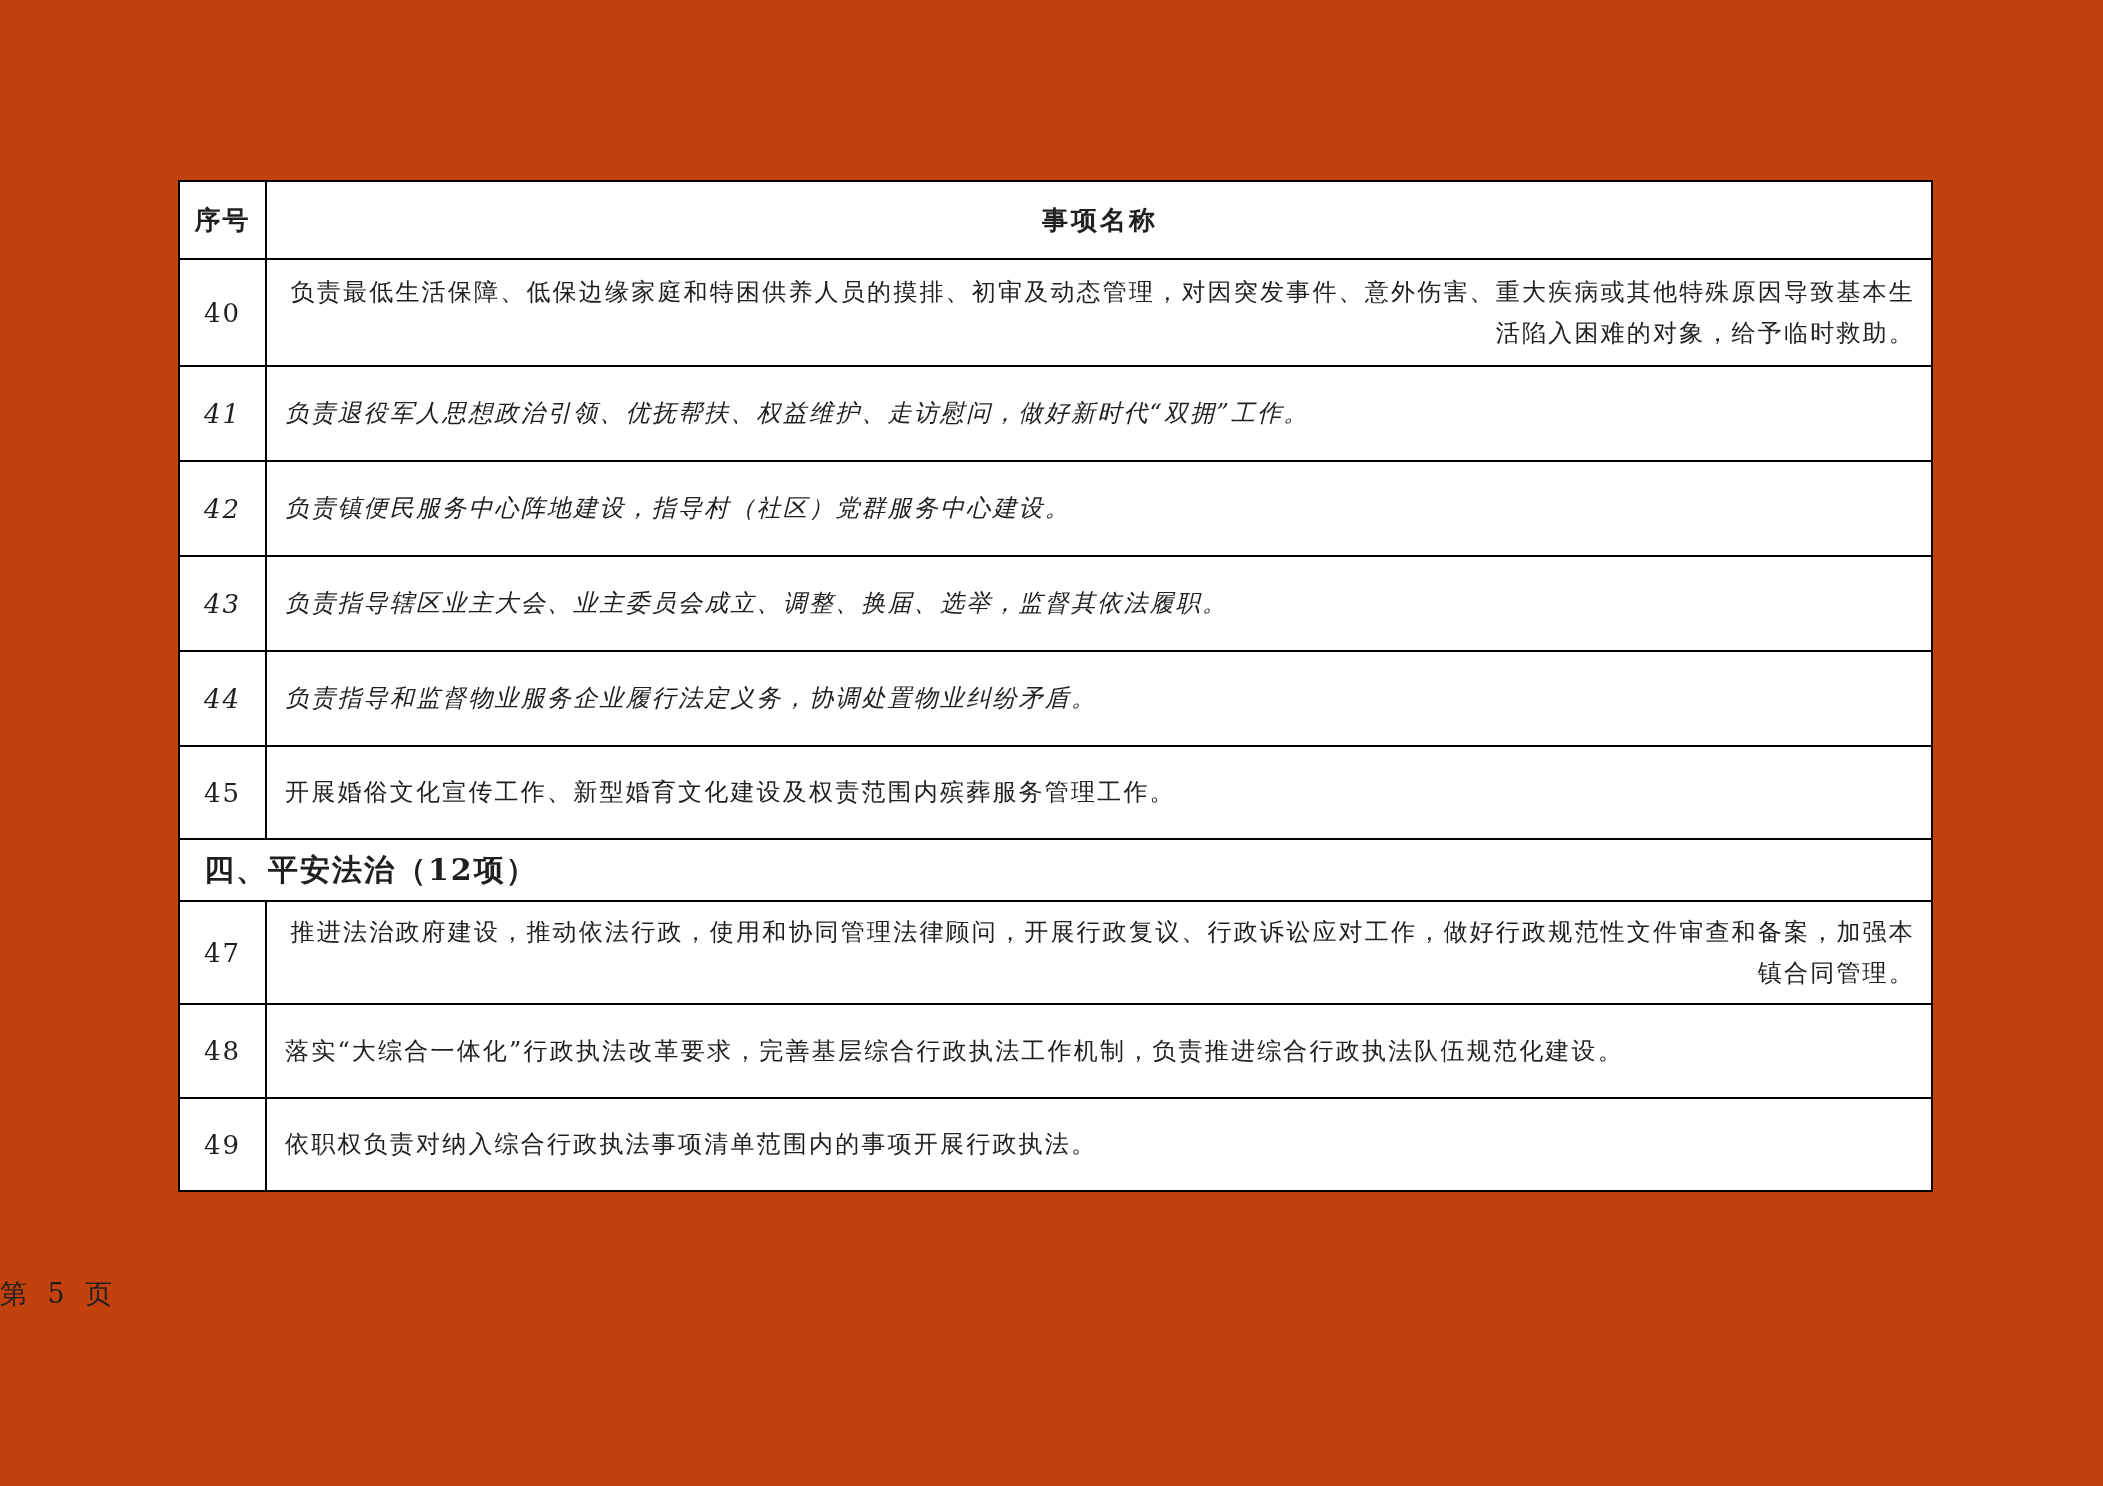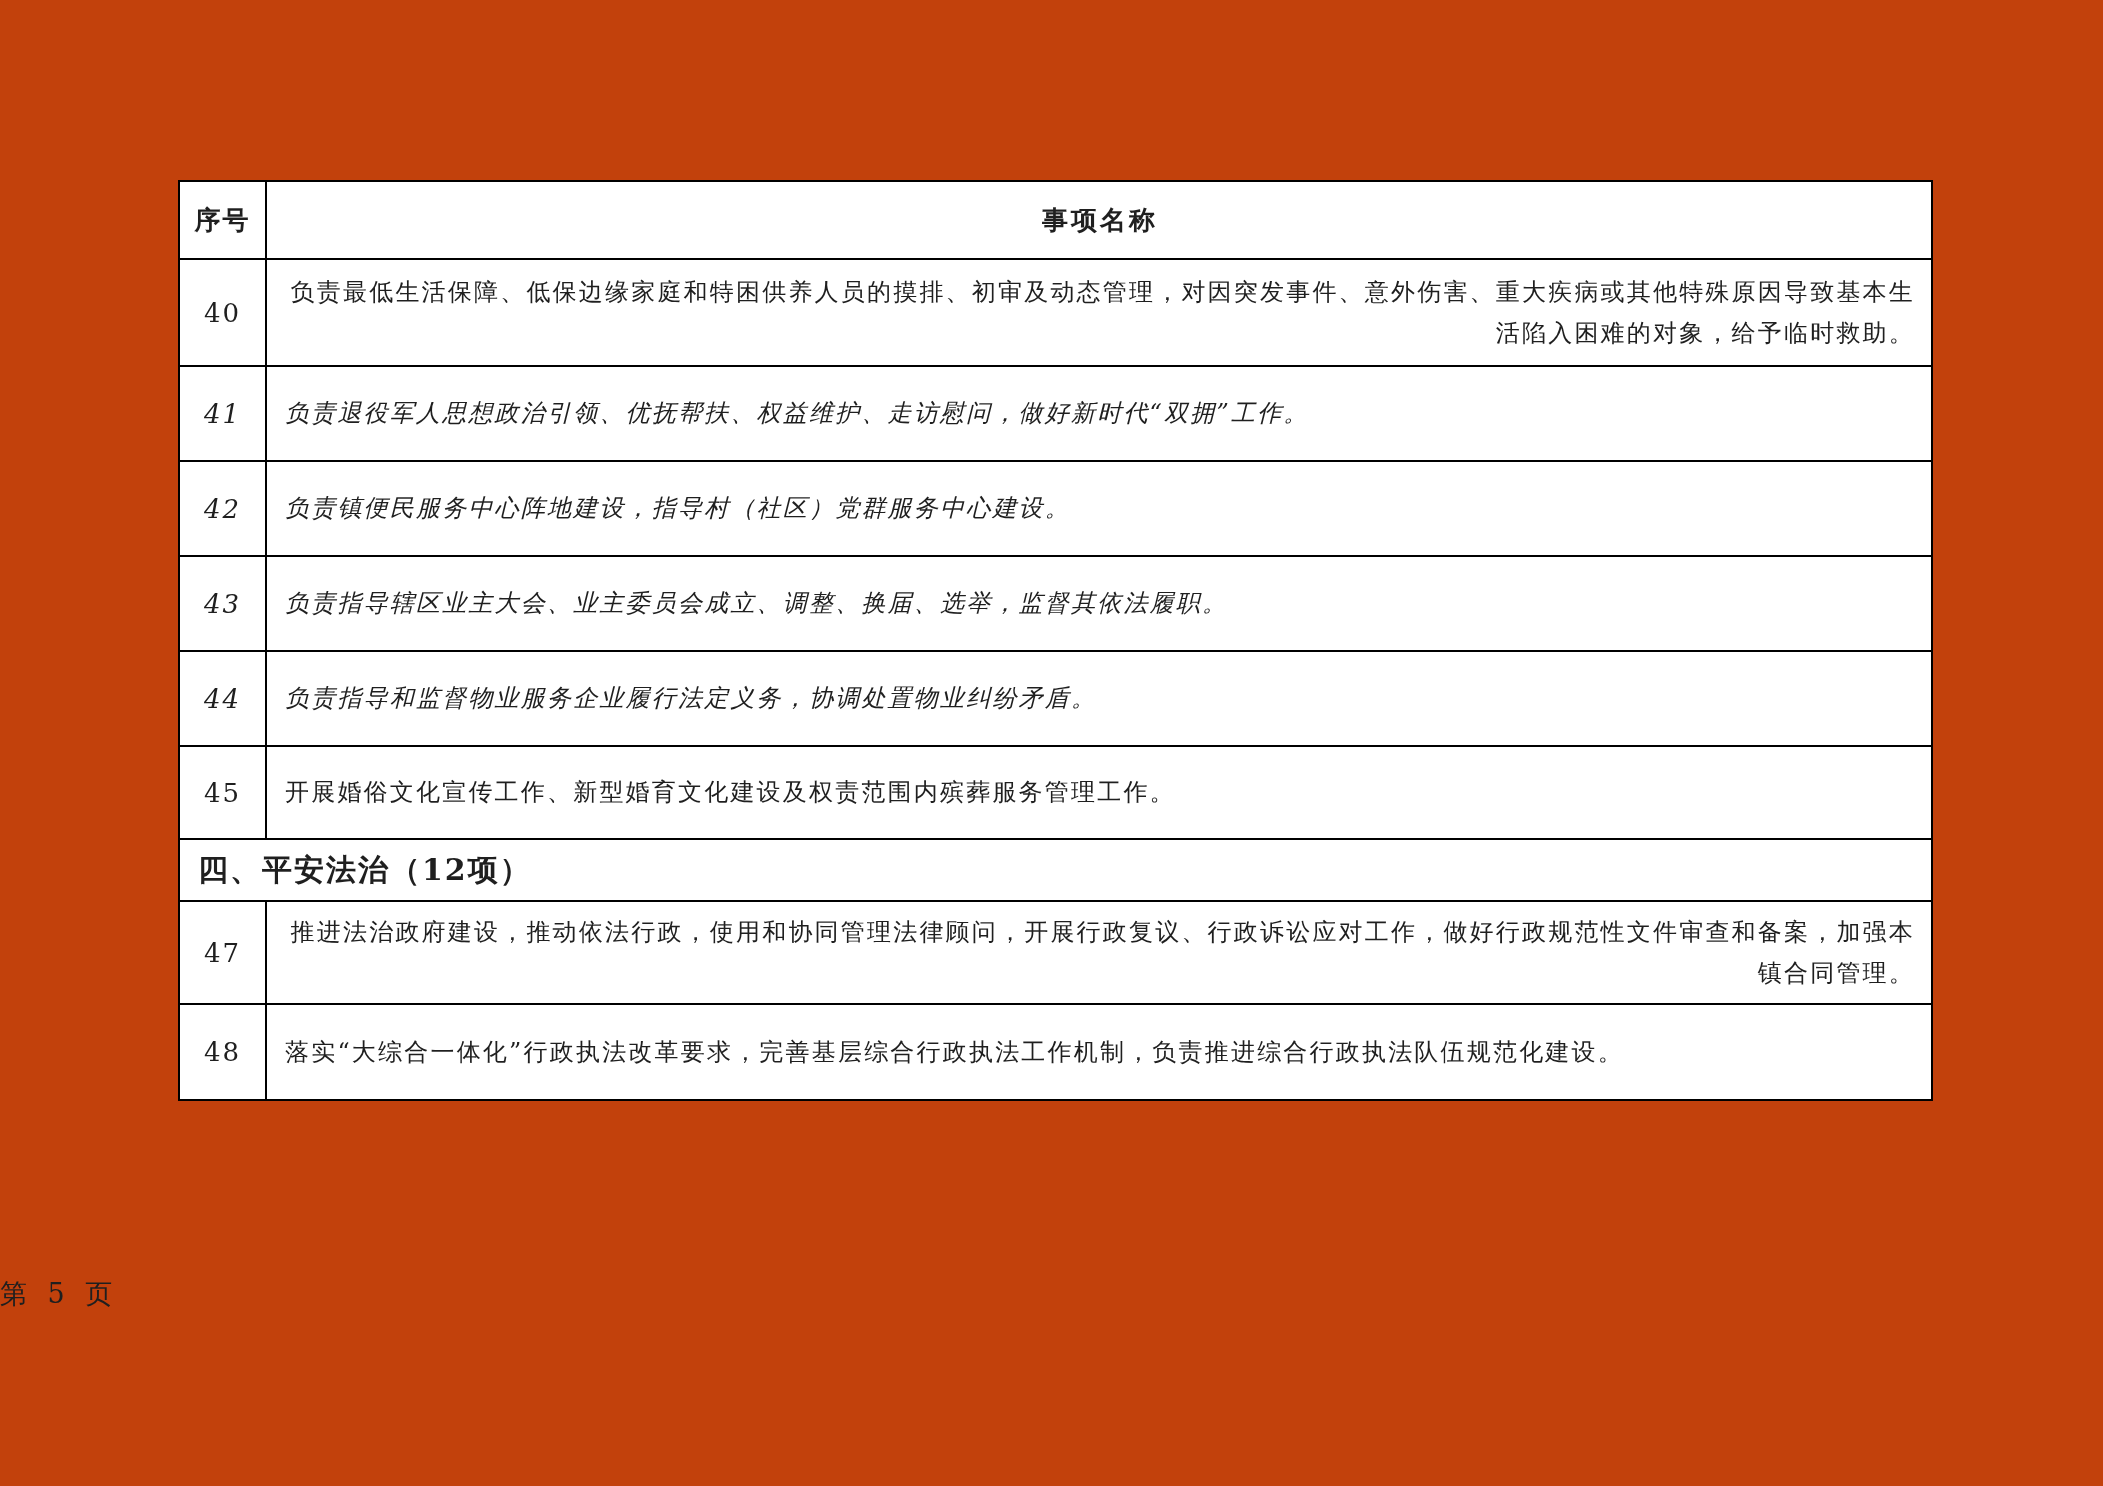--- a/index.html
+++ b/index.html
@@ -60,21 +60,21 @@
   .head .td { font-weight: bold; }
   .head .td.num { font-size: 26px; }
   .head .td.txt {
     justify-content: center;
     font-size: 26px;
     letter-spacing: 3px;
   }
   .section-row {
     display: flex;
     align-items: center;
-    padding-left: 18px;
+    padding-left: 24px;
     font-weight: bold;
     font-size: 30px;
     letter-spacing: 2px;
   }
   
   .h78  { min-height: 78px; }
   .h107 { min-height: 107px; }
   .h95  { min-height: 95px; font-style: italic; }
   .h93  { min-height: 93px; }
   .h62  { min-height: 62px; }
@@ -142,18 +142,22 @@
     <div class="tr h103">
       <div class="td num">47</div>
       <div class="td txt">推进法治政府建设，推动依法行政，使用和协同管理法律顾问，开展行政复议、行政诉讼应对工作，做好行政规范性文件审查和备案，加强本镇合同管理。</div>
     </div>
 
     <div class="tr h94">
       <div class="td num">48</div>
       <div class="td txt">落实“大综合一体化”行政执法改革要求，完善基层综合行政执法工作机制，负责推进综合行政执法队伍规范化建设。</div>
     </div>
 
+    <div class="tr h91">
+      <div class="td num">49</div>
+      <div class="td txt">依职权负责对纳入综合行政执法事项清单范围内的事项开展行政执法。</div>
+    </div>
 
   </div>
 
   <div class="footer">第 5 页</div>
 
 </div>
 
 </body></html>

